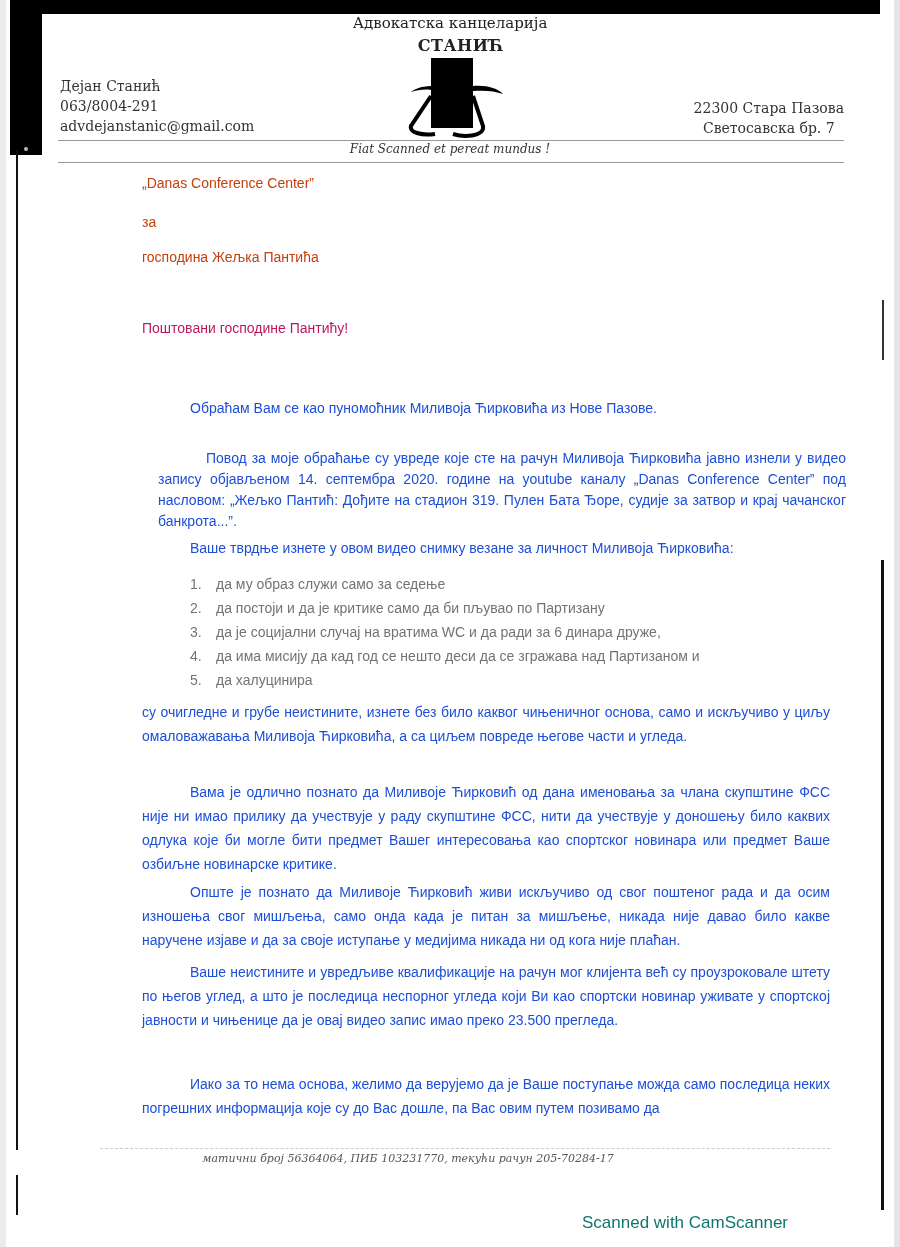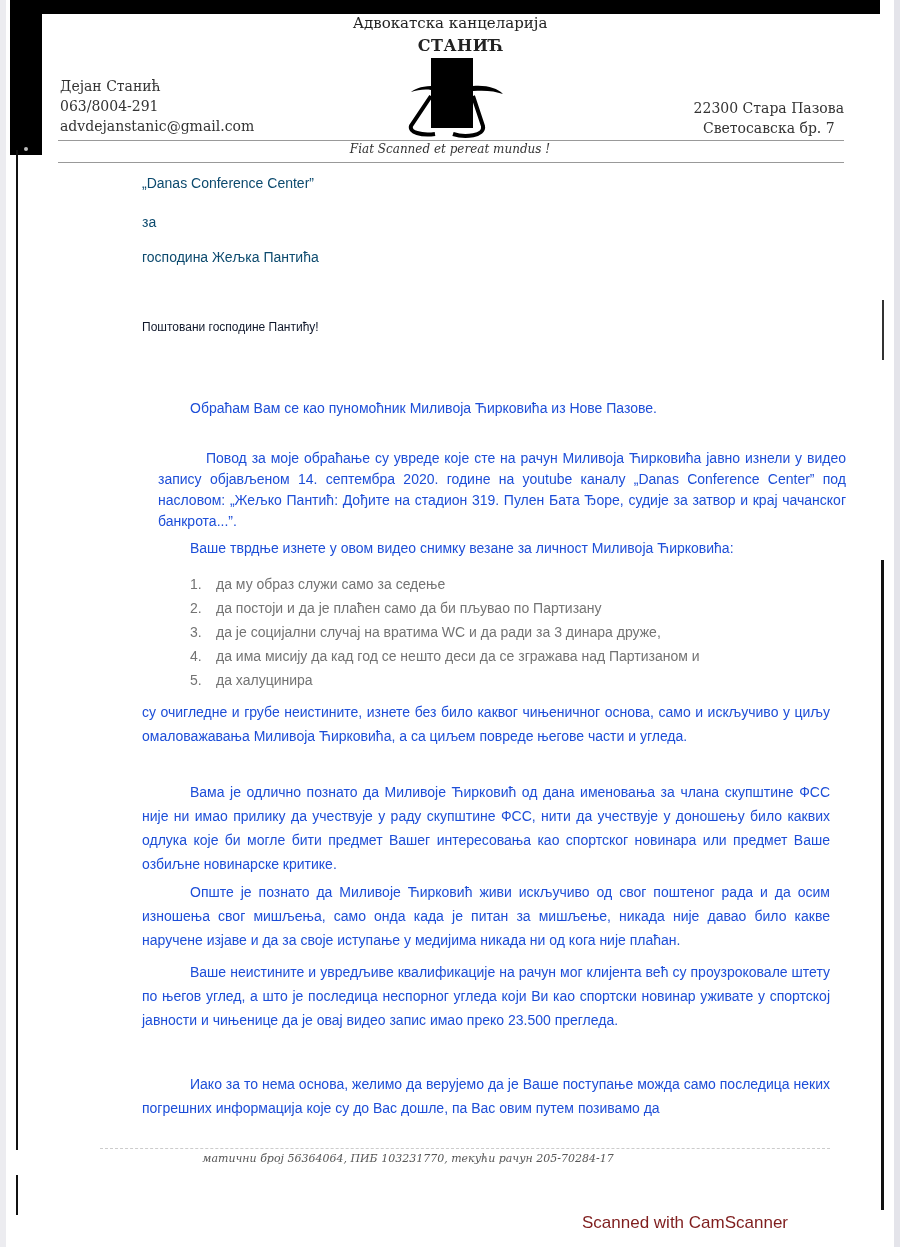--- a/index.html
+++ b/index.html
@@ -53,26 +53,26 @@
     }
     .logo { position: absolute; left: 405px; top: 56px; width: 100px; height: 84px; }
     .rule { position: absolute; left: 58px; width: 786px; height: 0; border-top: 1px solid #999; }
     .rule-1 { top: 140px; }
     .rule-2 { top: 162px; }
     .motto {
       position: absolute; left: 0; width: 900px; top: 142px; text-align: center;
       font-family: "DejaVu Serif", serif; font-style: italic; font-size: 12px; color: #333;
     }
     .addr {
-      position: absolute; left: 142px; font-size: 14px; color: #0c4a6e;
+      position: absolute; left: 142px; font-size: 14px; color: #c2410c;
     }
     .addr-1 { top: 175px; }
     .addr-2 { top: 214px; }
     .addr-3 { top: 249px; }
-    .greeting { position: absolute; left: 142px; top: 320px; font-size: 12px; color: #0f172a; }
+    .greeting { position: absolute; left: 142px; top: 320px; font-size: 14px; color: #be185d; }
     .body-text {
       position: absolute; left: 142px; width: 688px;
       font-size: 14px; color: #1d4ed8; line-height: 21px; text-align: justify;
     }
     .indent { text-indent: 48px; }
     .p1 { top: 398px; }
     .p2 { top: 432px; }
     .p3 { top: 538px; }
     .claims {
       position: absolute; left: 190px; top: 572px; margin: 0; padding: 0; list-style: none;
@@ -84,21 +84,21 @@
     .p6 { top: 880px; line-height: 24px; }
     .p7 { top: 960px; line-height: 24px; }
     .p8 { top: 1072px; line-height: 24px; }
     .footer-rule { position: absolute; left: 100px; top: 1148px; width: 730px; border-top: 1px dashed #ccc; }
     .footer-text {
       position: absolute; left: 0; width: 816px; top: 1152px; text-align: center;
       font-family: "DejaVu Serif", serif; font-style: italic; font-size: 11px; color: #555;
     }
     .camscanner {
       position: absolute; left: 582px; top: 1213px;
-      font-family: "Liberation Sans", sans-serif; font-size: 17px; color: #7f1d1d;
+      font-family: "Liberation Sans", sans-serif; font-size: 17px; color: #0f766e;
     }
   </style>
 </head>
 <body>
 
 <div class="page"></div>
 <div class="scan-top-bar"></div>
 <div class="scan-left-bar"></div>
 <div class="scan-left-line"></div>
 <div class="scan-left-line2"></div>
@@ -138,22 +138,22 @@
 <div class="addr addr-3">господина Жељка Пантића</div>
 
 <div class="greeting">Поштовани господине Пантићу!</div>
 
 <p class="body-text indent p1" style="margin:0">Обраћам Вам се као пуномоћник Миливоја Ћирковића из Нове Пазове.</p>
 <p class="body-text indent p2" style="margin:16px">Повод за моје обраћање су увреде које сте на рачун Миливоја Ћирковића јавно изнели у видео запису објављеном 14. септембра 2020. године на youtube каналу „Danas Conference Center”  под насловом: „Жељко Пантић: Дођите на стадион 319. Пулен Бата Ђоре, судије за затвор и крај чачанског банкрота...”.</p>
 <p class="body-text indent p3" style="margin:0">Ваше тврдње изнете у овом видео снимку везане за личност Миливоја Ћирковића:</p>
 
 <ol class="claims">
   <li><span class="num">1.</span><span>да му образ служи само за седење</span></li>
-  <li><span class="num">2.</span><span>да постоји и да је плаћен само да би пљувао по Партизану</span></li>
-  <li><span class="num">3.</span><span>да је социјални случај на вратима WC и да ради за 3 динара друже,</span></li>
+  <li><span class="num">2.</span><span>да постоји и да је критике само да би пљувао по Партизану</span></li>
+  <li><span class="num">3.</span><span>да је социјални случај на вратима WC и да ради за 6 динара друже,</span></li>
   <li><span class="num">4.</span><span>да има мисију да кад год се нешто деси да се згражава над Партизаном и</span></li>
   <li><span class="num">5.</span><span>да халуцинира</span></li>
 </ol>
 
 <p class="body-text p4" style="margin:0">су очигледне и грубе неистините, изнете без било каквог чињеничног основа, само и искључиво у циљу омаловажавања Миливоја Ћирковића, а са циљем повреде његове части и угледа.</p>
 <p class="body-text indent p5" style="margin:0">Вама је одлично познато да Миливоје Ћирковић од дана именовања за члана скупштине ФСС није ни имао прилику да учествује у раду скупштине ФСС, нити да учествује у доношењу било каквих одлука које би могле бити предмет Вашег интересовања као спортског новинара или предмет Ваше озбиљне новинарске критике.</p>
 <p class="body-text indent p6" style="margin:0">Опште је познато да Миливоје Ћирковић живи искључиво од свог поштеног рада и да осим изношења свог мишљења, само онда када је питан за мишљење, никада није давао било какве наручене изјаве и да за своје иступање у медијима никада ни од кога није плаћан.</p>
 <p class="body-text indent p7" style="margin:0">Ваше неистините и увредљиве квалификације на рачун мог клијента већ су проузроковале штету по његов углед, а што је последица неспорног угледа који Ви као спортски новинар уживате у спортској јавности и чињенице да је овај видео запис имао преко 23.500 прегледа.</p>
 <p class="body-text indent p8" style="margin:0">Иако за то нема основа, желимо да верујемо да је Ваше поступање можда само последица неких погрешних информација које су до Вас дошле, па Вас овим путем позивамо да</p>
 

